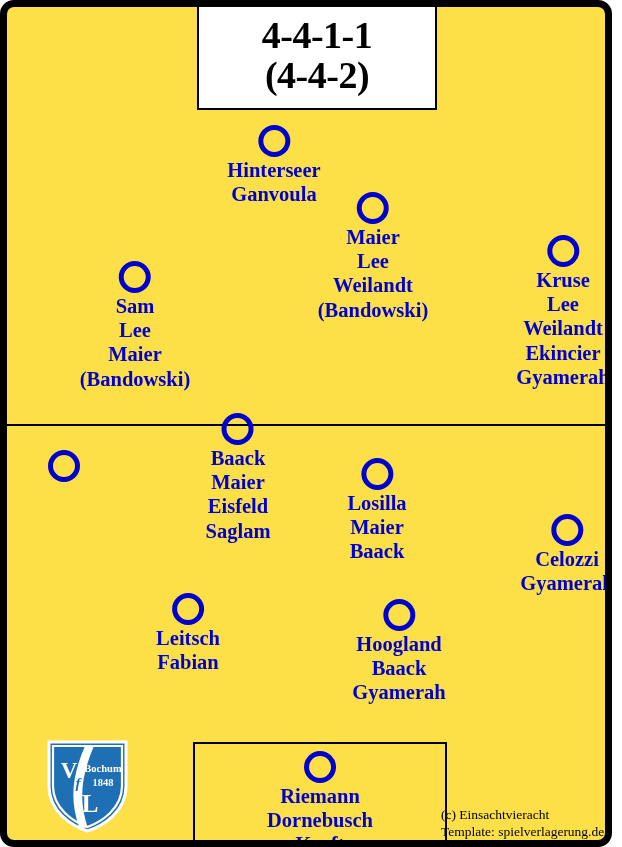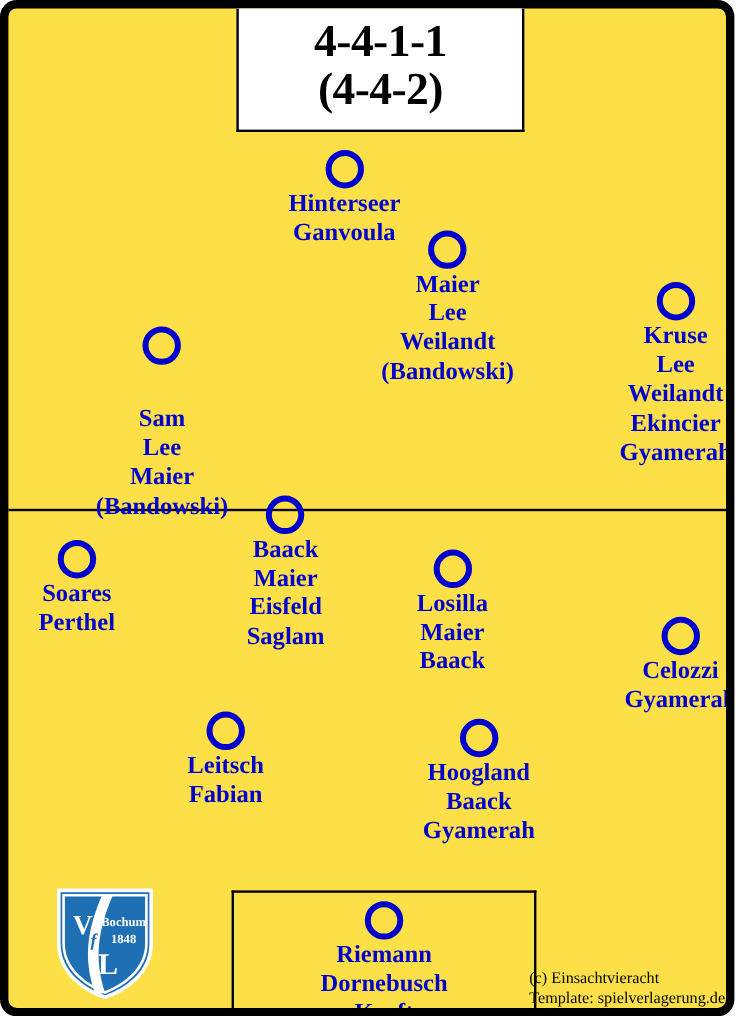--- a/index.html
+++ b/index.html
@@ -137,21 +137,21 @@
 
   <div class="halfway-line"></div>
   <div class="penalty-box"></div>
 
   <div class="title-box">
     <div class="title-line">4-4-1-1</div>
     <div class="title-line">(4-4-2)</div>
   </div>
 
   <div id="players-layer">
-      <div class="player" style="left: 280px; top: 118px;">
+      <div class="player" style="left: 267px; top: 118px;">
         <div class="marker"></div>
         <div class="names">
           <div class="name">Hinterseer</div>
           <div class="name">Ganvoula</div>
         </div>
       </div>
       <div class="player" style="left: 366px; top: 185px;">
         <div class="marker"></div>
         <div class="names">
           <div class="name">Maier</div>
@@ -163,21 +163,21 @@
       <div class="player" style="left: 556px; top: 228px;">
         <div class="marker"></div>
         <div class="names">
           <div class="name">Kruse</div>
           <div class="name">Lee</div>
           <div class="name">Weilandt</div>
           <div class="name">Ekincier</div>
           <div class="name">Gyamerah</div>
         </div>
       </div>
-      <div class="player" style="left: 128px; top: 265px; gap: 32px;">
+      <div class="player" style="left: 128px; top: 254px;">
         <div class="marker"></div>
         <div class="names">
           <div class="name">Sam</div>
           <div class="name">Lee</div>
           <div class="name">Maier</div>
           <div class="name">(Bandowski)</div>
         </div>
       </div>
       <div class="player" style="left: 231px; top: 406px;">
         <div class="marker"></div>
@@ -191,24 +191,20 @@
       <div class="player" style="left: 370px; top: 451px;">
         <div class="marker"></div>
         <div class="names">
           <div class="name">Losilla</div>
           <div class="name">Maier</div>
           <div class="name">Baack</div>
         </div>
       </div>
       <div class="player" style="left: 57px; top: 443px;">
         <div class="marker"></div>
-        <div class="names">
-          <div class="name">Soares</div>
-          <div class="name">Perthel</div>
-        </div>
       </div>
       <div class="player" style="left: 535px; top: 507px; margin-left: 25px;">
         <div class="marker"></div>
         <div class="names">
           <div class="name">Celozzi</div>
           <div class="name">Gyamerah</div>
         </div>
       </div>
       <div class="player" style="left: 181px; top: 586px;">
         <div class="marker"></div>

